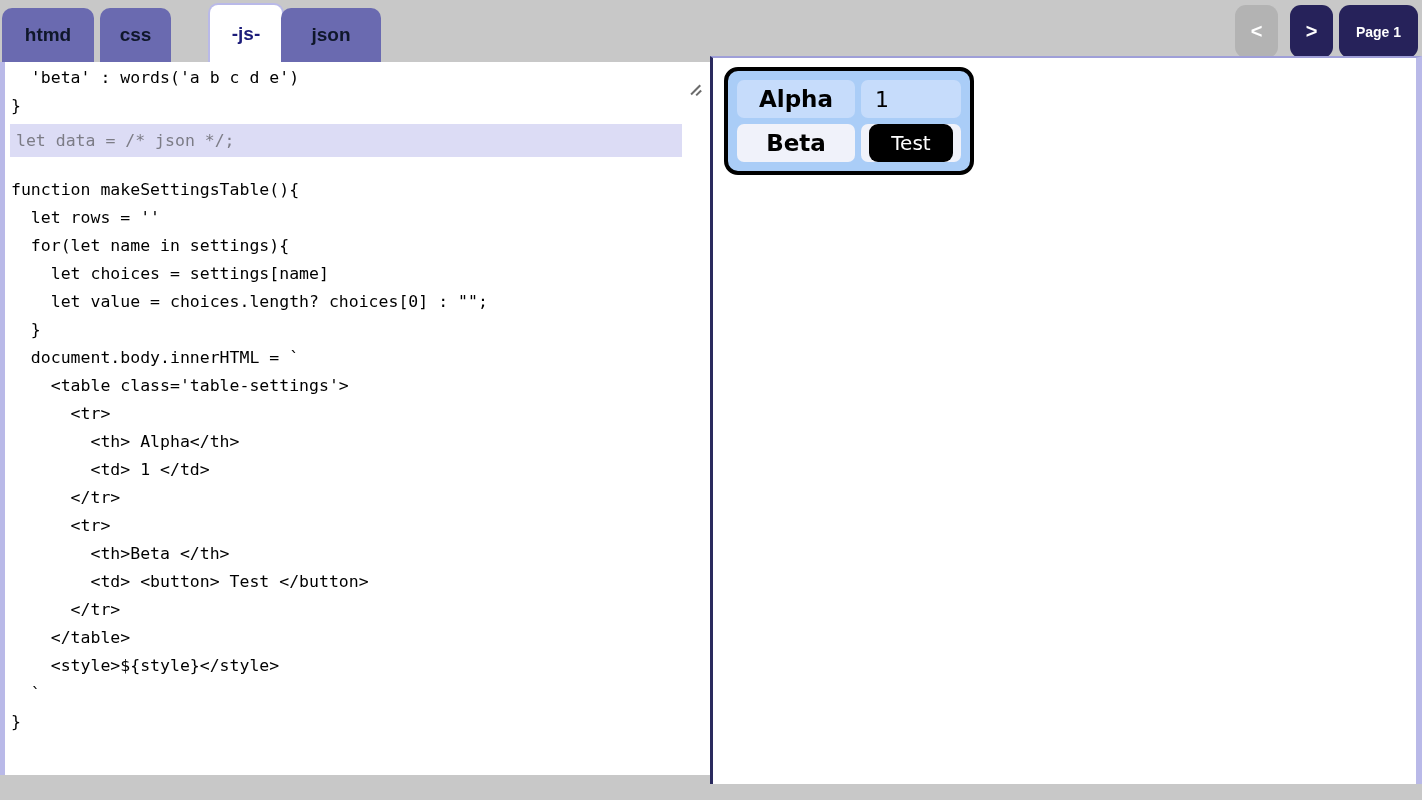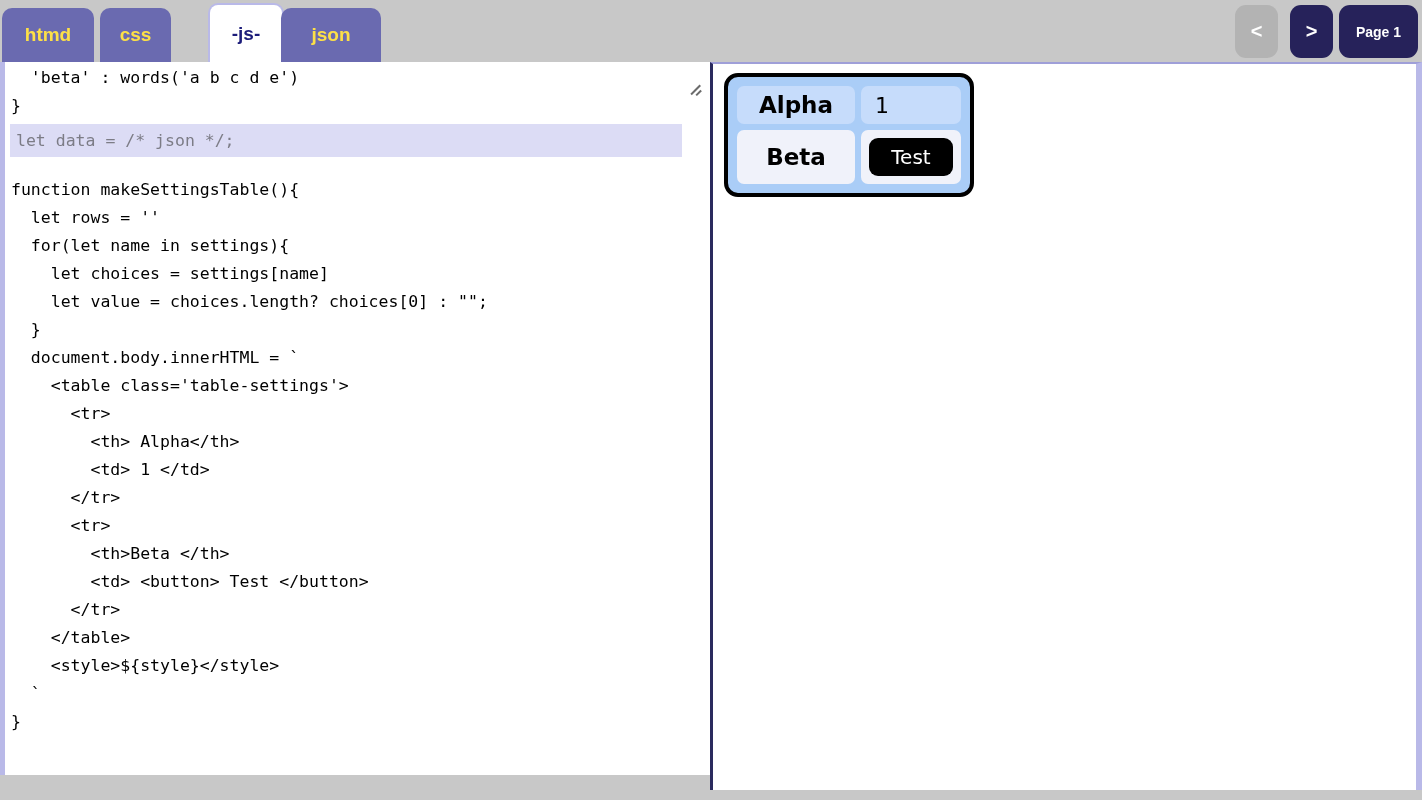--- a/index.html
+++ b/index.html
@@ -15,21 +15,21 @@
   .topbar{
     position:absolute;left:0;top:0;width:1422px;height:62px;
     background:#c8c8c8;
   }
   .tabs{position:absolute;left:0;top:0;height:62px;}
   .tab{
     position:absolute;top:8px;
     height:54px;
     background:#6a6ab0;
     border-radius:10px 10px 0 0;
-    color:#fde047;
+    color:#0f172a;
     font-size:19px;font-weight:bold;
     display:flex;align-items:center;justify-content:center;
     box-sizing:border-box;
     user-select:none;
   }
   .tab.active{
     top:3px;
     height:59px;
     background:#ffffff;
     color:#1c1c7a;
@@ -105,21 +105,21 @@
     color:#7c7c86;
     white-space:pre;
     overflow:hidden;
     box-sizing:border-box;
   }
   .grip-overlay{right:3px;bottom:1px;}
   .overlay-wrap{position:absolute;left:5px;top:62px;width:700px;height:33px;}
 
   
   .preview-pane{
-    position:absolute;left:710px;top:62px;
+    position:absolute;left:710px;top:56px;
     width:712px;height:728px;
     background:#ffffff;
     border-left:3px solid #2a2a5e;
     border-right:6px solid #b9b9e8;
     border-top:2px solid #9f9fd8;
     box-sizing:border-box;
     overflow:hidden;
   }
   .preview-inner{position:relative;width:100%;height:100%;background:#ffffff;}
 
@@ -150,21 +150,21 @@
     font-size:22px;
     color:#000000;
     text-align:left;
     padding:6px 14px;
     min-width:72px;
   }
   .table-settings tr:last-child th,
   .table-settings tr:last-child td{
     background:#f0f2fa;
   }
-  .table-settings tr:last-child td{text-align:center;padding:8px 8px;}
+  .table-settings tr:last-child td{text-align:center;padding:0 8px;}
   .btn-test{
     background:#000000;
     color:#ffffff;
     border:none;
     border-radius:9px;
     font-family:"DejaVu Sans","Liberation Sans",sans-serif;
     font-size:20px;
     padding:7px 22px;
     cursor:pointer;
   }

